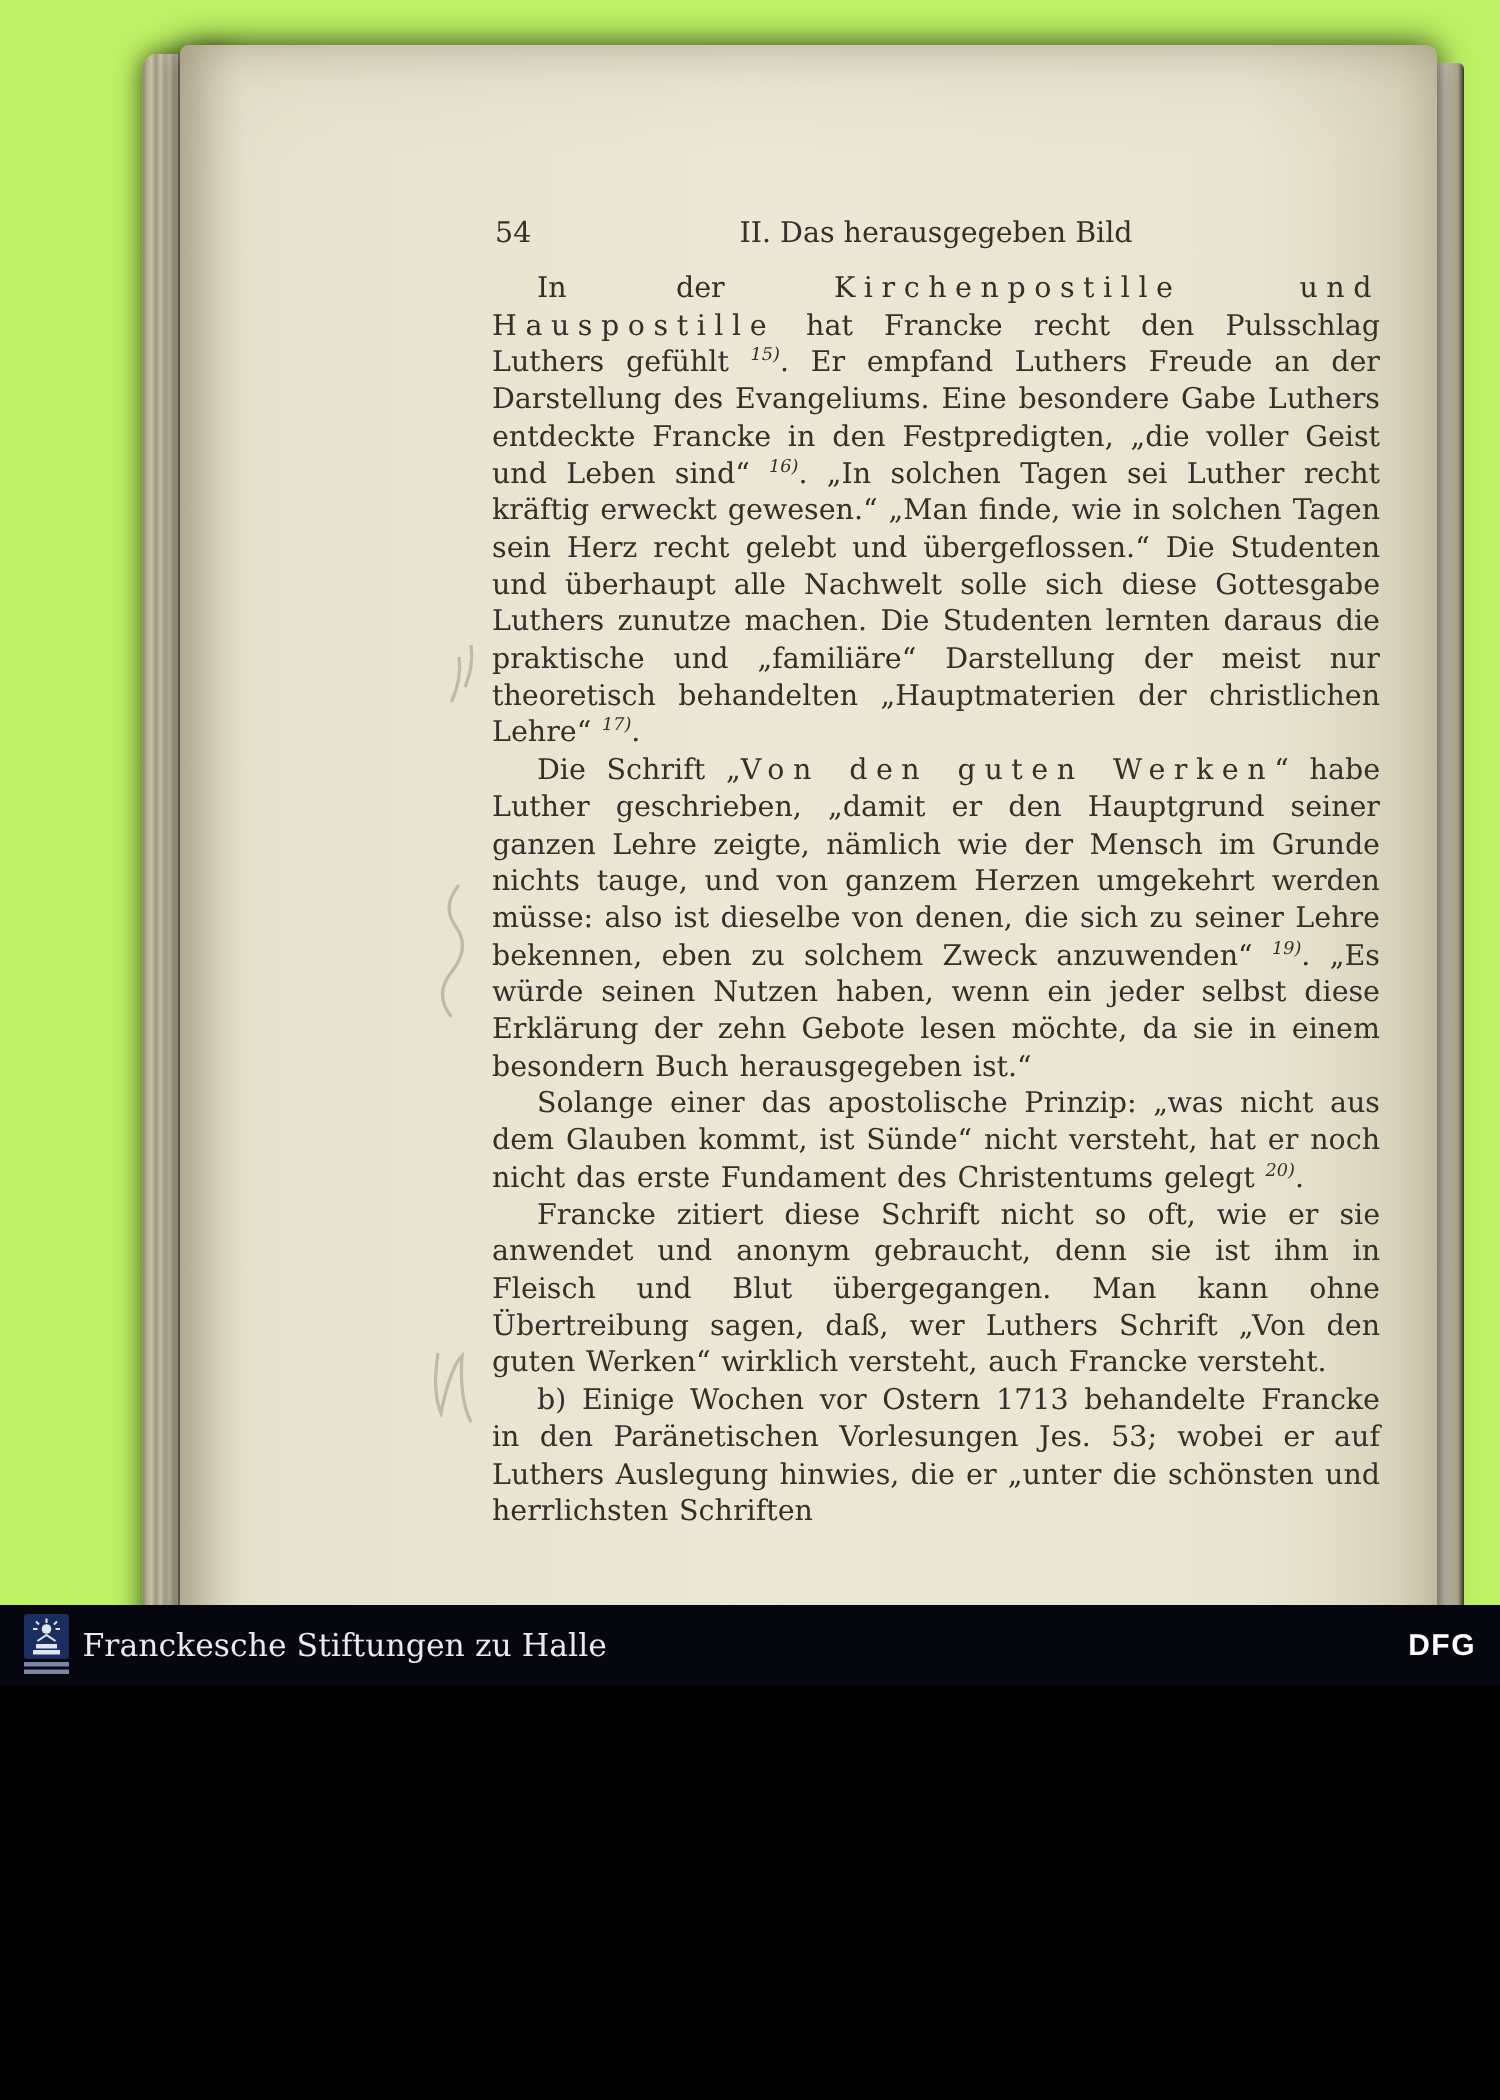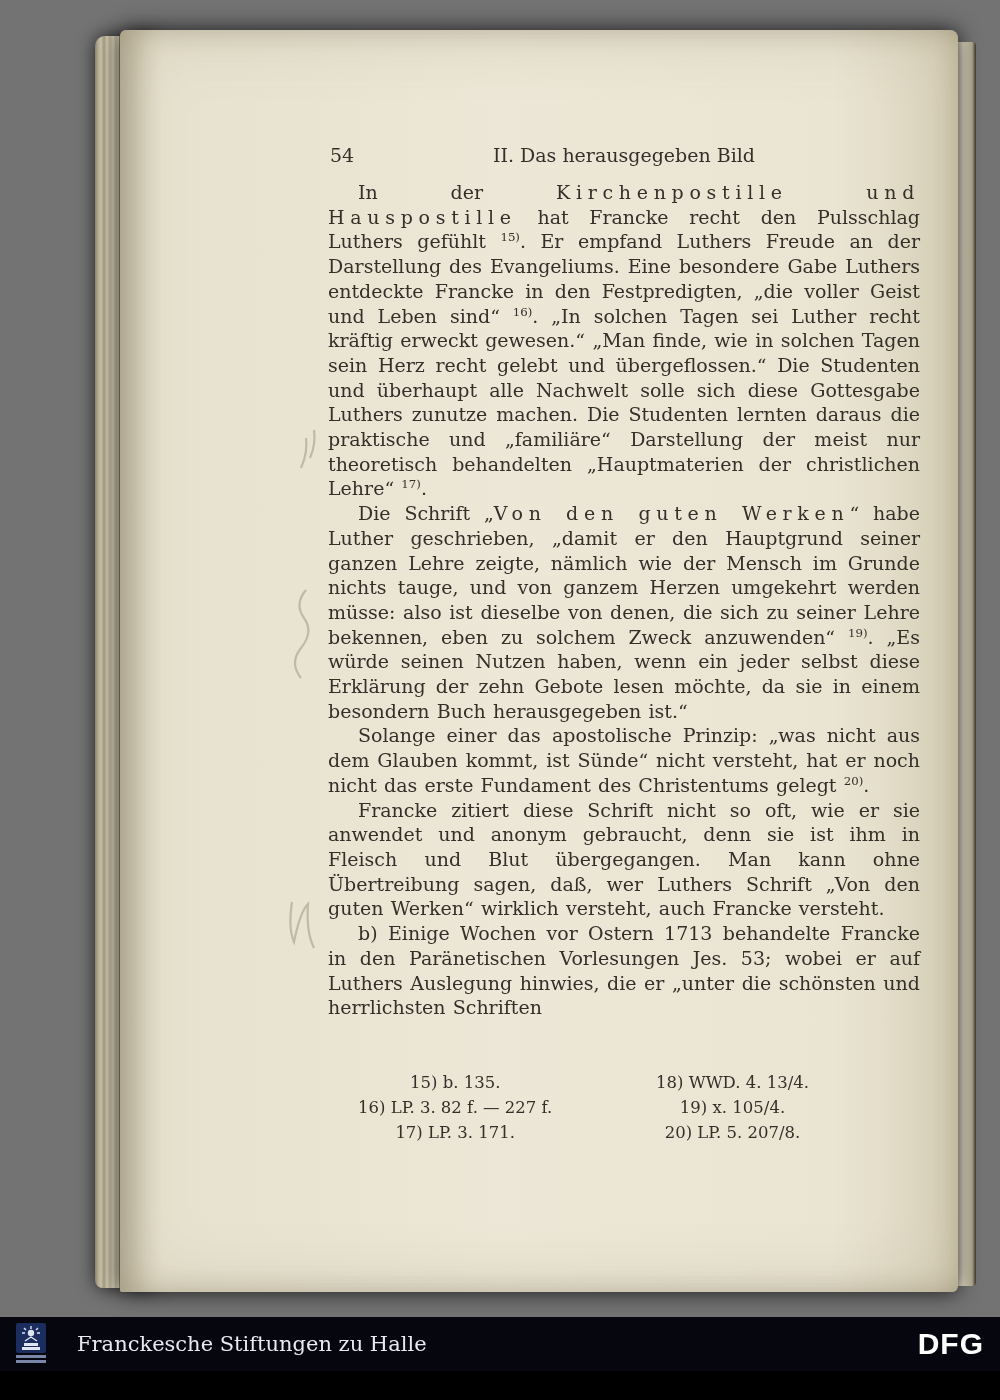--- a/index.html
+++ b/index.html
@@ -1,16 +1,16 @@
 <!DOCTYPE html>
 <html><head>
 <meta charset="utf-8">
 <style>
   html,body{margin:0;padding:0;background:#000;}
-  .stage{position:relative;width:1000px;height:1371px;background:#737373;overflow:hidden;
+  .stage{position:relative;width:1000px;height:1124px;background:#bef264;overflow:hidden;
          font-family:"DejaVu Serif","Liberation Serif",serif;}
 
   
   .page-stack{position:absolute;left:95px;top:36px;width:60px;height:1252px;
     border-radius:10px 0 0 8px;
     background:repeating-linear-gradient(90deg,
       #8a8270 0px,#b5ac94 3px,#cdc5ab 6px,#a79e86 9px,#d5cdb4 12px,
       #b9b098 15px,#d9d1b8 18px,#c3ba a1 21px,#ddd5bc 24px);
     background:repeating-linear-gradient(90deg,
       #8a8270 0px,#b5ac94 3px,#cdc5ab 6px,#a79e86 9px,#d5cdb4 12px,
@@ -27,40 +27,40 @@
 
   
   .page-header{position:absolute;left:208px;top:114px;width:592px;height:26px;
     font-size:19px;}
   .page-number{position:absolute;left:2px;top:0;}
   .running-title{position:absolute;left:0;width:100%;text-align:center;top:0;}
 
   .text-block{position:absolute;left:208px;top:150px;width:592px;
     font-size:19px;line-height:24.7px;text-align:justify;word-spacing:.06em;}
   .text-block p{margin:0;text-indent:30px;}
-  .text-block p sup{font-size:.62em;line-height:0;vertical-align:super;letter-spacing:0;}
+  .text-block p sup{font-size:.62em;line-height:0;vertical-align:super;letter-spacing:0;font-style:italic;}
   .spaced{letter-spacing:.30em;}
 
   .footnotes{position:absolute;left:208px;top:1040px;width:600px;
     font-size:16.5px;line-height:25px;}
   .fn-col{position:absolute;top:0;text-align:center;}
   .fn-col.left{left:30px;}
   .fn-col.right{left:328px;}
   .fn-line{white-space:nowrap;}
 
   
   .pencil{position:absolute;left:0;top:0;pointer-events:none;}
 
   
   .footer-bar{position:absolute;left:0;bottom:0;width:1000px;height:54px;background:#05060e;
     display:flex;align-items:center;}
   .fs-logo{width:36px;height:42px;margin-left:13px;flex:0 0 auto;}
-  .institution{color:#e9e9ef;font-size:21px;margin-left:28px;
+  .institution{color:#e9e9ef;font-size:21px;margin-left:6px;
     font-family:"DejaVu Serif","Liberation Serif",serif;}
-  .dfg{margin-left:auto;margin-right:16px;color:#fff;font-weight:700;font-size:30px;
+  .dfg{margin-left:auto;margin-right:16px;color:#fff;font-weight:700;font-size:20px;
     letter-spacing:1px;font-family:"Liberation Sans","DejaVu Sans",sans-serif;}
 </style>
 </head>
 <body>
 
 <div class="stage">
 
   <div class="page-stack"></div>
 
   <div class="page-edge-right"></div>

